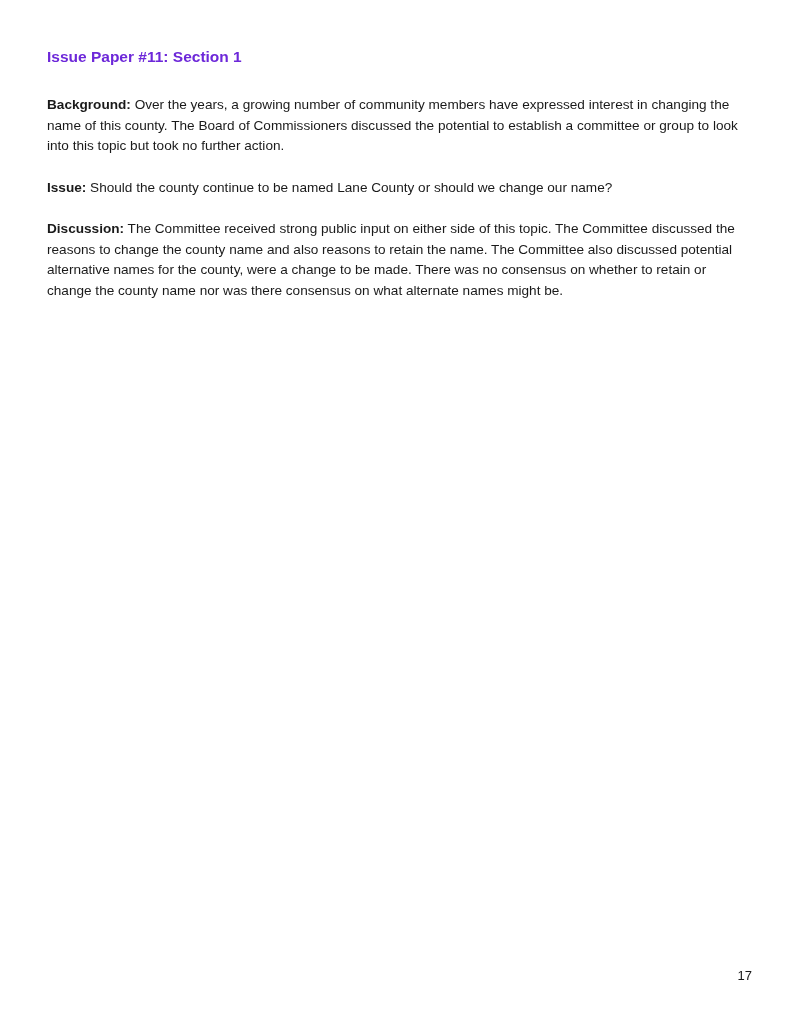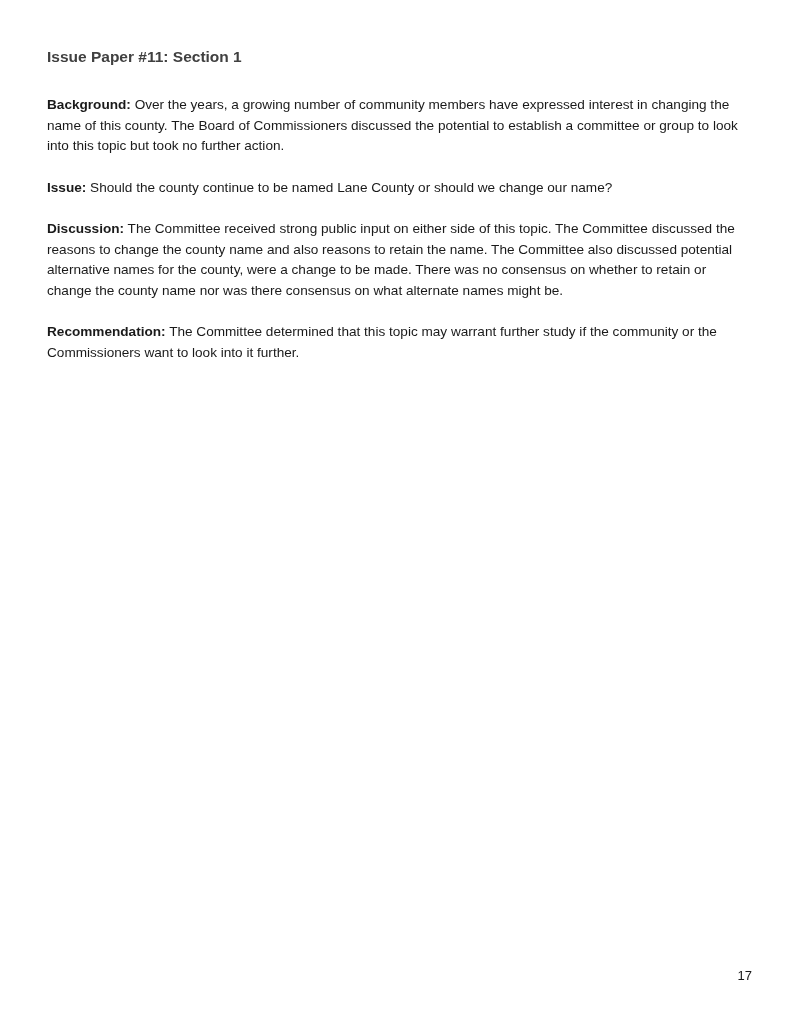--- a/index.html
+++ b/index.html
@@ -19,21 +19,21 @@
     position: absolute;
     inset: 0;
     padding: 48px 47px 0 47px;
     box-sizing: border-box;
     background: #ffffff;
   }
   .doc-title {
     font-size: 15.5px;
     font-weight: bold;
     margin: 0 0 29px 0;
-    color: #404040;
+    color: #6d28d9;
   }
   .section {
     font-size: 13.6px;
     line-height: 20.5px;
     margin: 0 0 21px 0;
     color: #1a1a1a;
   }
   .section .label {
     font-weight: bold;
   }
@@ -51,17 +51,16 @@
 <div class="page">
 
   <h1 class="doc-title">Issue Paper #11: Section 1</h1>
 
   <p class="section"><span class="label">Background:</span> <span>Over the years, a growing number of community members have expressed interest in changing the name of this county. The Board of Commissioners discussed the potential to establish a committee or group to look into this topic but took no further action.</span></p>
 
   <p class="section"><span class="label">Issue:</span> <span>Should the county continue to be named Lane County or should we change our name?</span></p>
 
   <p class="section"><span class="label">Discussion:</span> <span>The Committee received strong public input on either side of this topic. The Committee discussed the reasons to change the county name and also reasons to retain the name. The Committee also discussed potential alternative names for the county, were a change to be made. There was no consensus on whether to retain or change the county name nor was there consensus on what alternate names might be.</span></p>
 
-  <p class="section"><span class="label">Recommendation:</span> <span>The Committee determined that this topic may warrant further study if the community or the Commissioners want to look into it further.</span></p>
 
   <div class="page-number">17</div>
 
 </div>
 
 </body></html>

